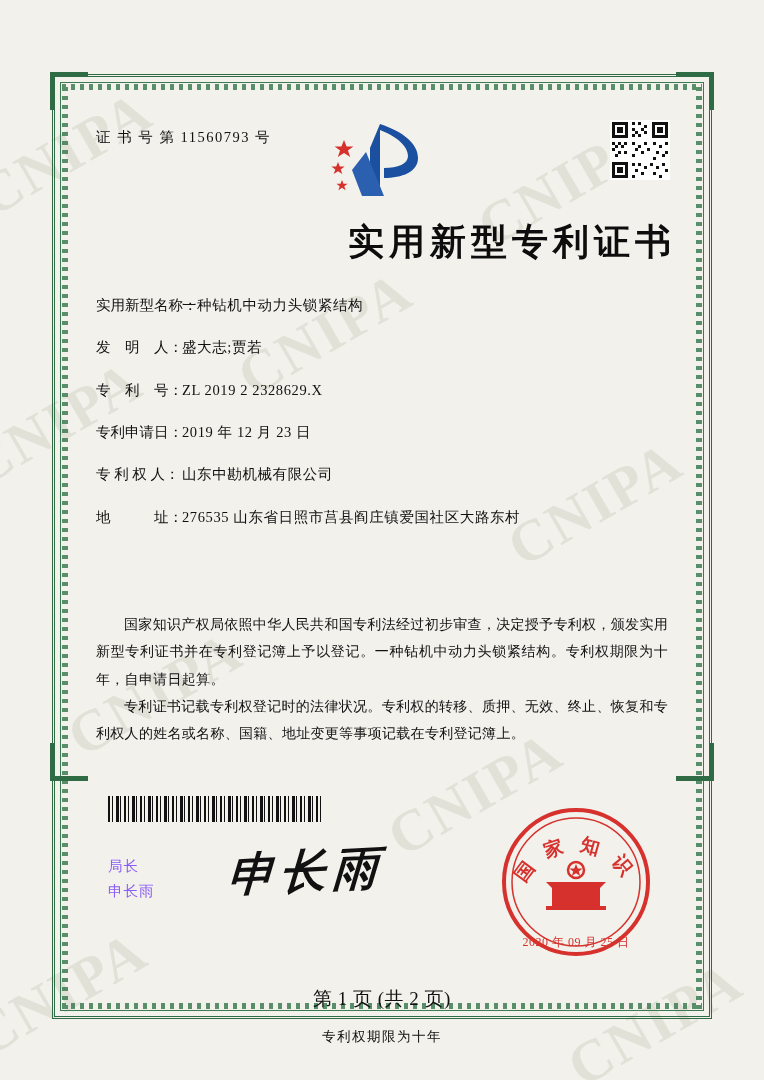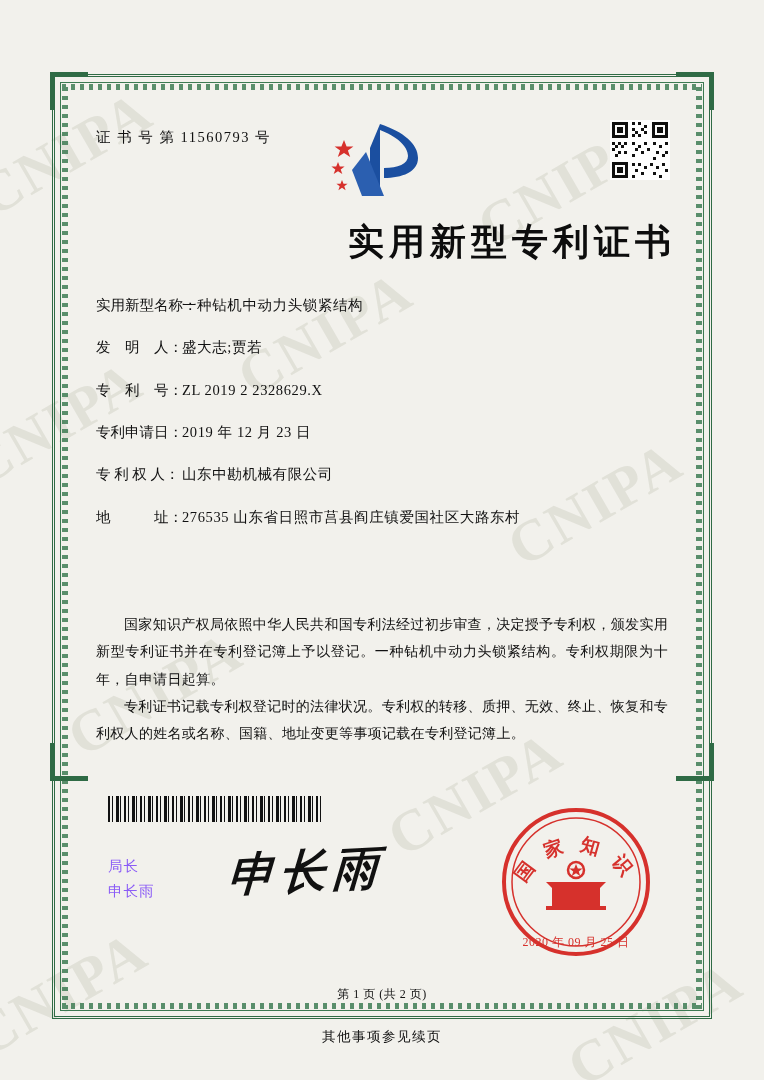--- a/index.html
+++ b/index.html
@@ -216,21 +216,21 @@
     color: #d6312c;
     font-size: 12px;
     letter-spacing: .5px;
   }
 
   .page-num {
     position: absolute;
     left: 0; right: 0;
     top: 880px;
     text-align: center;
-    font-size: 12px;
+    font-size: 19px;
     color: #111;
     letter-spacing: .5px;
   }
 
   .footnote {
     position: absolute;
     left: 0; right: 0;
     top: 1028px;
     text-align: center;
     font-size: 13.5px;
@@ -394,13 +394,13 @@
           <polygon points="0,-28 1.8,-23.4 6.6,-23.4 2.8,-20.6 4.2,-16 0,-18.8 -4.2,-16 -2.8,-20.6 -6.6,-23.4 -1.8,-23.4" fill="#d6312c"></polygon>
         </g>
       </svg>
     </div>
     <div class="seal-date">2020 年 09 月 25 日</div>
 
     <div class="page-num">第 1 页 (共 2 页)</div>
   </div>
 </div>
 
-<div class="footnote">其他事项参见续页</div>
+<div class="footnote">专利权期限为十年</div>
 
 </body></html>

